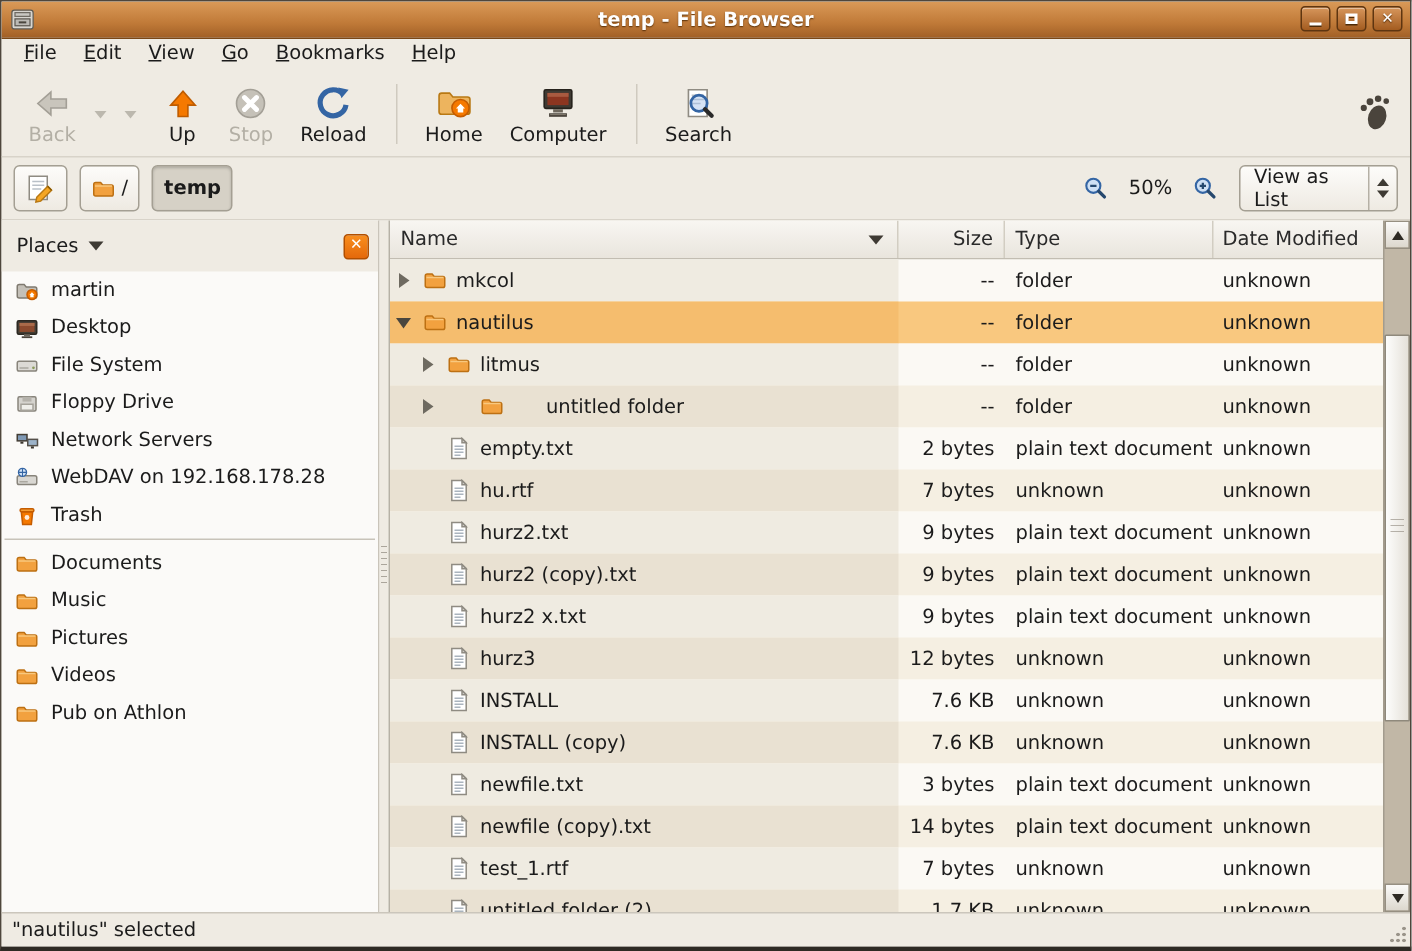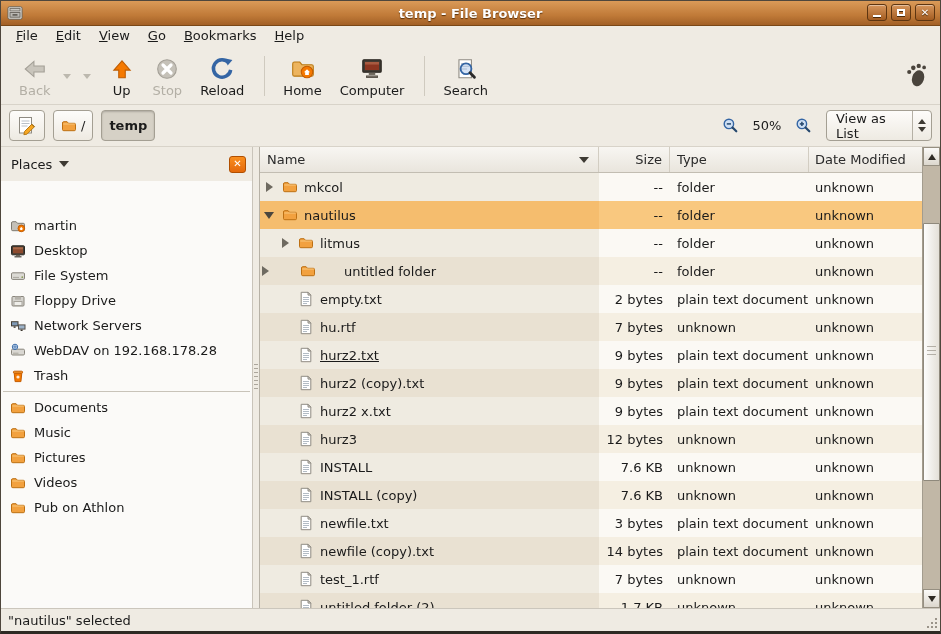--- a/index.html
+++ b/index.html
@@ -41,21 +41,21 @@
   .zoomctl .zicon { width:17px; height:17px; }
   .zoom-level { min-width:32px; text-align:center; }
   .viewsel { height:31px; width:106px; border:1px solid #a49f93; border-radius:4px; background:linear-gradient(#fdfcfa,#eeeae2); display:flex; align-items:center; }
   .viewsel .vlabel { flex:1; padding-left:9px; }
   .viewsel .vspin { width:19px; align-self:stretch; border-left:1px solid #b5b0a5; display:flex; flex-direction:column; align-items:center; justify-content:center; gap:3px; }
   .spin-up { width:0; height:0; border-left:4px solid transparent; border-right:4px solid transparent; border-bottom:5px solid #3e3a33; }
   .spin-down { width:0; height:0; border-left:4px solid transparent; border-right:4px solid transparent; border-top:5px solid #3e3a33; }
 
   
   .content { flex:1 1 auto; display:flex; min-height:0; }
-  .sidebar { width:252px; flex:0 0 252px; background:#fbfaf8; border-right:1px solid #c9c4ba; display:flex; flex-direction:column;gap:32px; }
+  .sidebar { width:252px; flex:0 0 252px; background:#fbfaf8; border-right:1px solid #c9c4ba; display:flex; flex-direction:column; }
   .side-head { height:34px; flex:0 0 34px; display:flex; align-items:center; padding:0 6px 0 10px; background:#EFEBE3; }
   .side-head .ph-caret { width:0; height:0; border-left:5px solid transparent; border-right:5px solid transparent; border-top:6px solid #3e3a33; margin-left:7px; }
   .side-close { margin-left:auto; width:17px; height:17px; border-radius:3px; background:linear-gradient(#f98e1e,#e4690b); border:1px solid #b14f00; color:#fff; font-size:10px; font-weight:bold; display:flex; align-items:center; justify-content:center; line-height:1; }
   .side-item { height:25px; display:flex; align-items:center; gap:8px; padding-left:9px; }
   .side-item .sic { width:16px; height:16px; flex:0 0 16px; }
   .side-sep { border-top:1px solid #c8c3b9; margin:3px 2px 3px 2px; }
 
   .splitter { width:6px; flex:0 0 6px; background:#EFEBE3; position:relative; }
   .splitter .grip { position:absolute; top:47%; left:1px; width:4px; height:26px;
      background:repeating-linear-gradient(#9a948a 0 1px, transparent 1px 4px); opacity:.8; }
@@ -478,21 +478,21 @@
                   <path d="M2.3 6 L13.7 6" stroke="#f8c87e"></path>
                 </svg>
               </span>
               <span>litmus</span>
             </div>
             <div class="cell csize">--</div>
             <div class="cell ctype">folder</div>
             <div class="cell cdate">unknown</div>
           </div>
           <div class="lrow odd">
-            <div class="cell cname" style=" gap: 28px;">
+            <div class="cell cname" style="padding-left: 20px; gap: 28px;">
               <span class="exp col"></span>
               <span class="fic">
                 <svg viewBox="0 0 16 16">
                   <path d="M1.5 5 Q1.5 3.7 2.8 3.7 L6.1 3.7 L7.5 5.3 L13.3 5.3 Q14.5 5.3 14.5 6.5 L14.5 11.5 Q14.5 12.7 13.3 12.7 L2.8 12.7 Q1.5 12.7 1.5 11.4 Z" fill="#f2a13f" stroke="#bd7013"></path>
                   <path d="M2.3 6 L13.7 6" stroke="#f8c87e"></path>
                 </svg>
               </span>
               <span>untitled folder</span>
             </div>
             <div class="cell csize">--</div>
@@ -535,21 +535,21 @@
                   </g>
                 </svg>
               </span>
               <span>hu.rtf</span>
             </div>
             <div class="cell csize">7 bytes</div>
             <div class="cell ctype">unknown</div>
             <div class="cell cdate">unknown</div>
           </div>
           <div class="lrow even">
-            <div class="cell cname" style="padding-left: 20px; text-decoration: underline;">
+            <div class="cell cname" style="padding-left: 20px;">
               <span style="width: 12px; flex: 0 0 12px;"></span>
               <span class="fic">
                 <svg viewBox="0 0 16 16">
                   <path d="M3.2 1.3 L10 1.3 L12.8 4.1 L12.8 14.7 L3.2 14.7 Z" fill="#fff" stroke="#8f8b82"></path>
                   <path d="M10 1.3 L10 4.1 L12.8 4.1 Z" fill="#d8d6d1" stroke="#8f8b82"></path>
                   <g stroke="#aab4be" stroke-width=".9">
                     <line x1="5" y1="6.5" x2="11" y2="6.5"></line>
                     <line x1="5" y1="8.5" x2="11" y2="8.5"></line>
                     <line x1="5" y1="10.5" x2="11" y2="10.5"></line>
                     <line x1="5" y1="12.5" x2="9" y2="12.5"></line>

